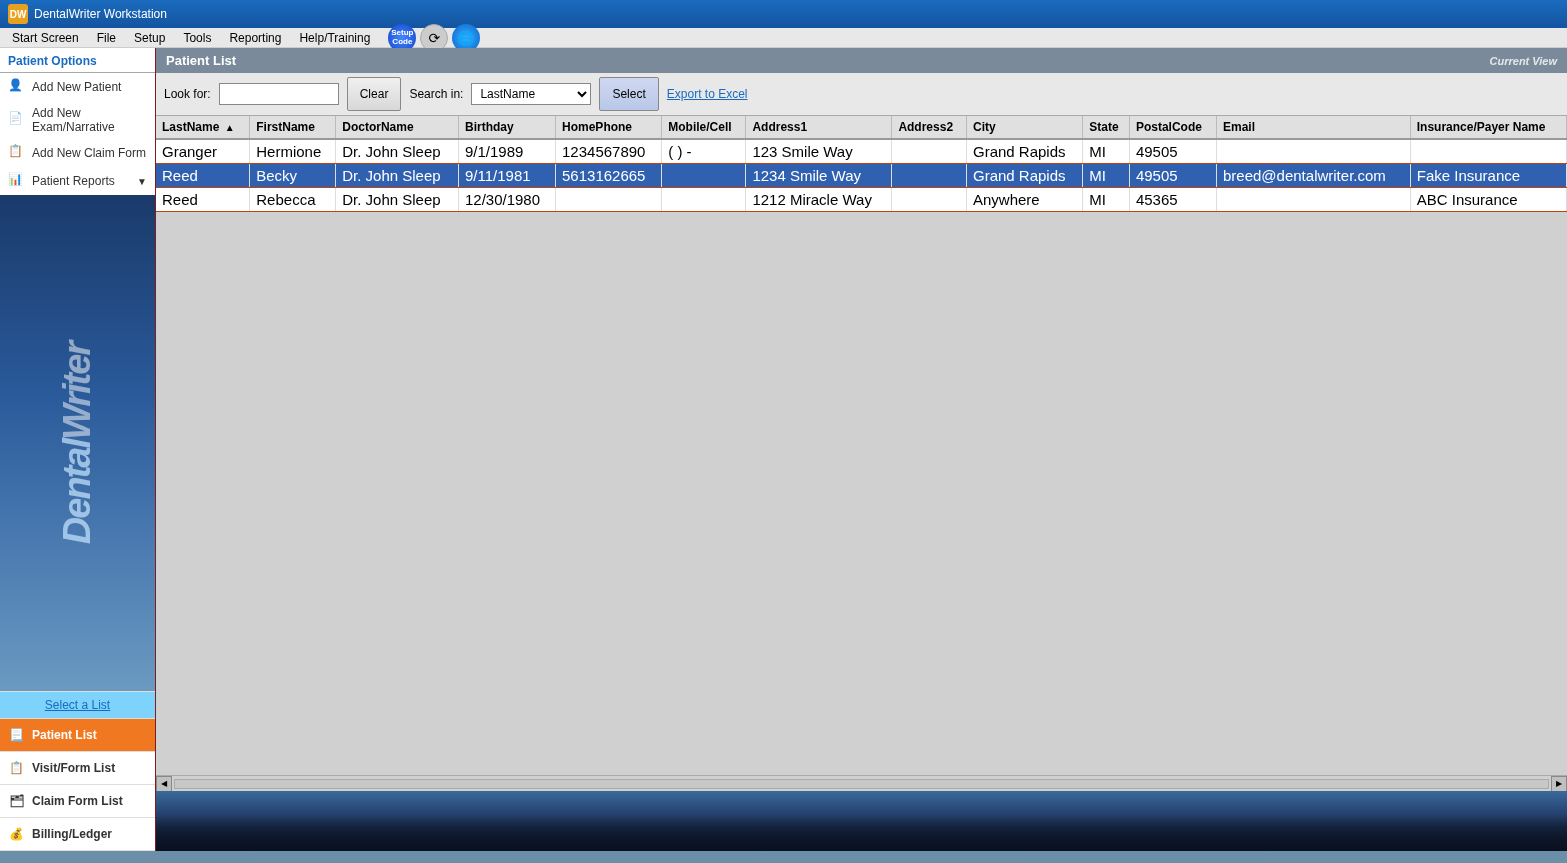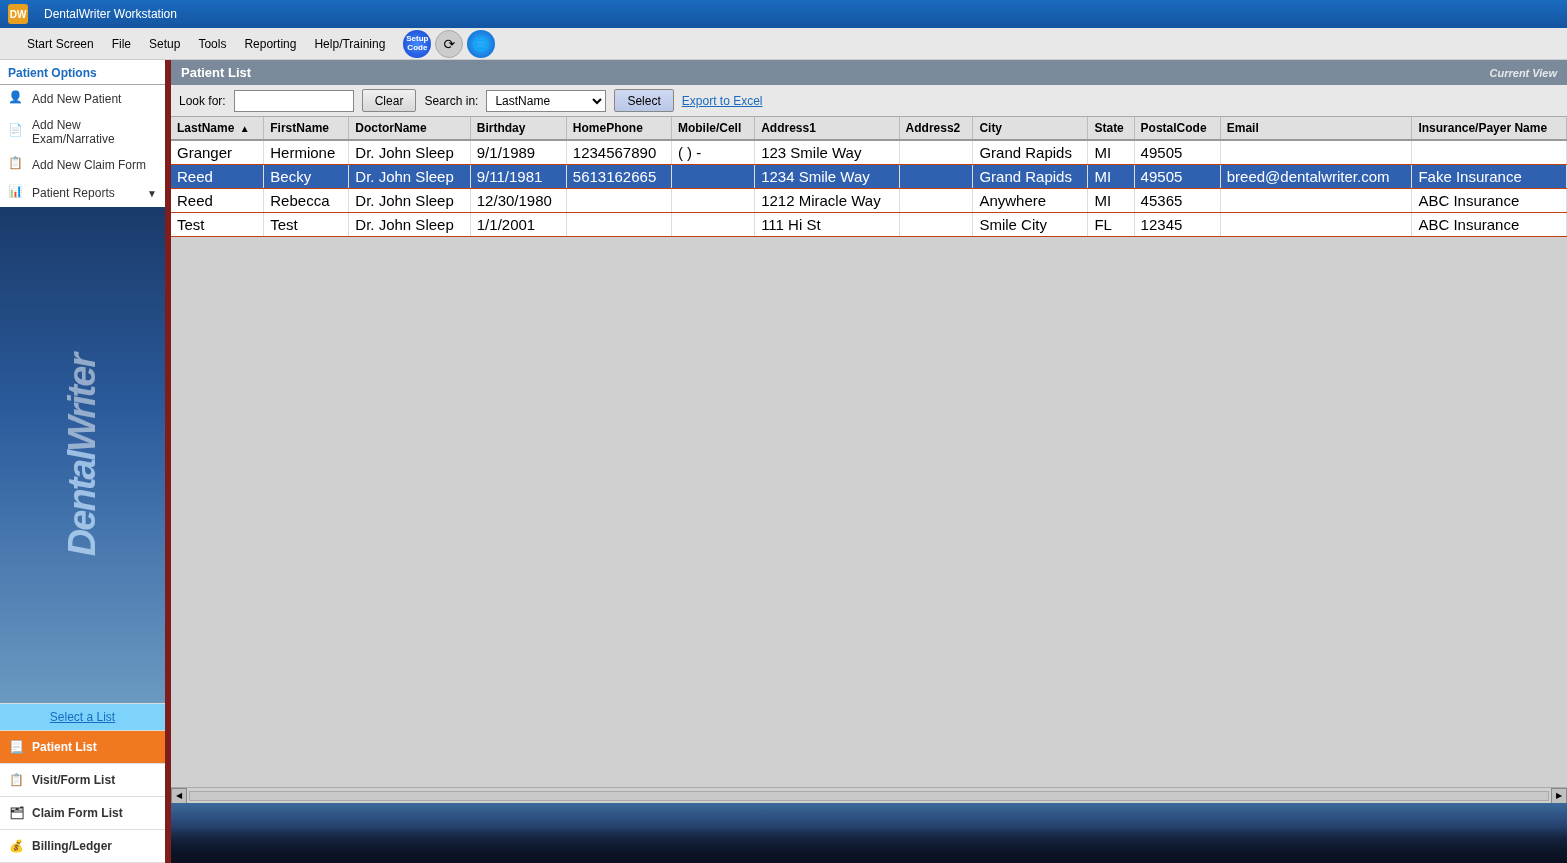--- a/index.html
+++ b/index.html
@@ -13,30 +13,30 @@
       align-items: center;
       padding: 0 8px;
       color: white;
     }
     #title-bar .logo {
       width: 20px; height: 20px;
       background: #e8a020;
       border-radius: 3px;
       display: flex; align-items: center; justify-content: center;
       font-weight: bold; font-size: 10px; color: white;
-      margin-right: 16px;
+      margin-right: 6px;
     }
 
     
     #menu-bar {
       background: #e8e8e8;
-      height: 32px;
-      display: flex;
-      align-items: center;
-      padding: 0 19px;
+      height: 20px;
+      display: flex;
+      align-items: center;
+      padding: 0 4px;
       border-bottom: 1px solid #ccc;
       gap: 2px;
     }
     .menu-item {
       padding: 4px 8px;
       cursor: pointer;
       font-size: 12px;
       border-radius: 2px;
     }
 
@@ -58,23 +58,23 @@
     .menu-icon-btn.globe-btn { background: radial-gradient(circle, #44aaff, #0066cc); color: white; }
 
     
     #main-layout {
       display: flex;
       height: calc(863px - 28px - 32px);
     }
 
     
     #sidebar {
-      width: 171px;
-      background: white;
-      border-right: 6px solid #7f1d1d;
+      width: 156px;
+      background: white;
+      border-right: 1px solid #7f1d1d;
       display: flex;
       flex-direction: column;
       overflow: hidden;
     }
 
     #patient-options-header {
       background: white;
       color: #1a6bbf;
       font-weight: bold;
       font-size: 12px;
@@ -199,21 +199,21 @@
       font-size: 12px;
       width: 120px;
       background: white;
     }
     .toolbar-btn {
       background: linear-gradient(to bottom, #f0f0f0, #d8d8d8);
       border: 1px solid #888;
       padding: 2px 12px;
       font-size: 12px;
       cursor: pointer;
-      height: 23px;
+      height: 34px;
       border-radius: 2px;
     }
 
     .toolbar-select {
       height: 22px;
       font-size: 12px;
       padding: 0 4px;
       border: 1px solid #888;
       background: white;
       min-width: 120px;
@@ -461,35 +461,20 @@
                 <td></td>
                 <td></td>
                 <td>1212 Miracle Way</td>
                 <td></td>
                 <td>Anywhere</td>
                 <td>MI</td>
                 <td>45365</td>
                 <td></td>
                 <td>ABC Insurance</td>
               </tr>
-              <tr>
-                <td>Test</td>
-                <td>Test</td>
-                <td>Dr. John Sleep</td>
-                <td>1/1/2001</td>
-                <td></td>
-                <td></td>
-                <td>111 Hi St</td>
-                <td></td>
-                <td>Smile City</td>
-                <td>FL</td>
-                <td>12345</td>
-                <td></td>
-                <td>ABC Insurance</td>
-              </tr>
             </tbody>
         </table>
       </div>
 
       <div id="h-scrollbar">
         <div class="scroll-btn">◀</div>
         <div class="scroll-track"></div>
         <div class="scroll-btn">▶</div>
       </div>
 

